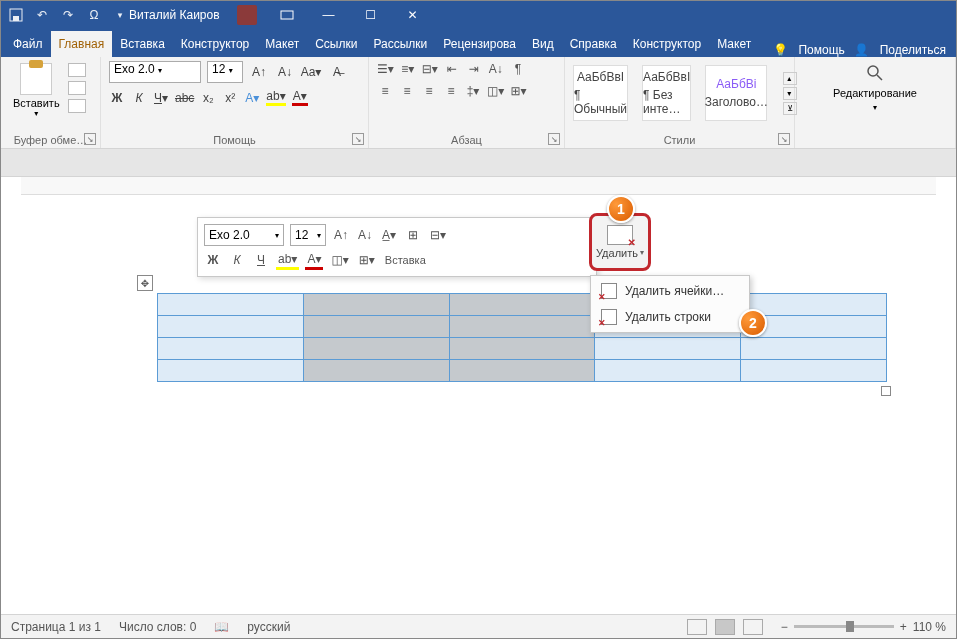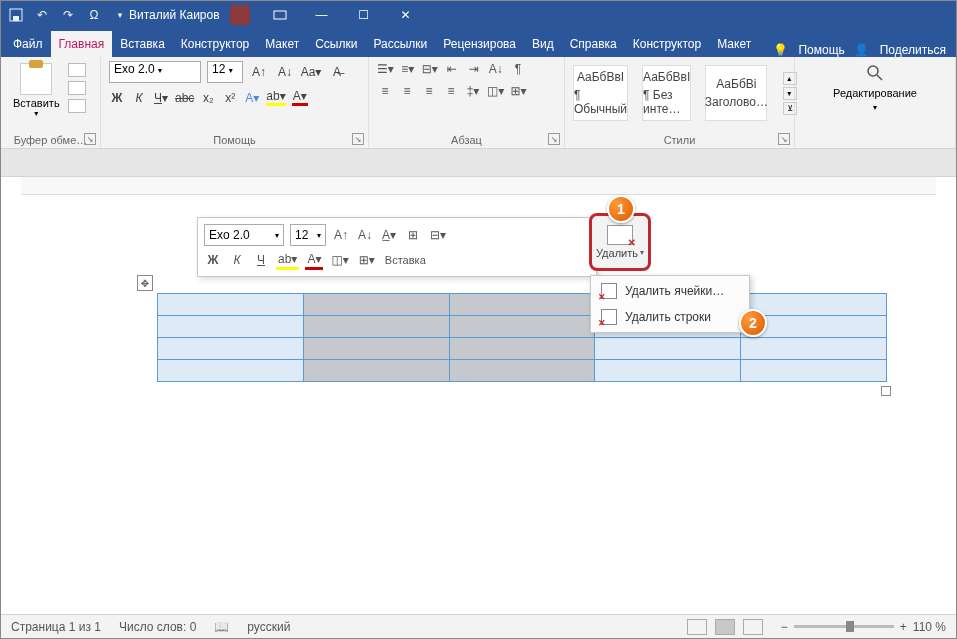--- a/index.html
+++ b/index.html
@@ -1,27 +1,27 @@
 <!DOCTYPE html>
 <html><head>
 <meta charset="utf-8">
 <style>
 *{box-sizing:border-box;margin:0;padding:0;font-family:"Segoe UI",Tahoma,sans-serif;font-size:12px;user-select:none}
 body{background:#fff;width:957px;height:639px;overflow:hidden;position:relative;border:1px solid #888}
 .titlebar{height:28px;background:#2b579a;display:flex;align-items:center;color:#fff;padding:0 6px}
 .titlebar .qat{display:flex;gap:8px;align-items:center}
 .titlebar .qat span{width:18px;height:18px;display:flex;align-items:center;justify-content:center;opacity:.9}
 .titlebar .title{flex:1;text-align:center;font-size:12px}
-.titlebar .user{display:flex;align-items:center;gap:10px;font-size:12px}
+.titlebar .user{display:flex;align-items:center;gap:17px;font-size:12px}
 .titlebar .user .avatar{width:20px;height:20px;background:#8b3a3a;border-radius:2px}
 .titlebar .winbtns{display:flex;gap:2px;margin-left:10px}
 .titlebar .winbtns span{width:40px;height:28px;display:flex;align-items:center;justify-content:center}
 .tabs{height:28px;background:#2b579a;display:flex;align-items:flex-end;color:#fff;padding-left:4px}
 .tabs .tab{padding:6px 8px;font-size:12px;cursor:pointer}
-.tabs .tab.active{background:#f3f3f3;color:#be185d}
+.tabs .tab.active{background:#f3f3f3;color:#a16207}
 .tabs .spacer{flex:1}
 .tabs .right{display:flex;align-items:center;gap:10px;padding-right:10px;font-size:12px}
 .ribbon{height:92px;background:#f3f3f3;border-bottom:1px solid #d4d4d4;display:flex}
 .group{border-right:1px solid #e0e0e0;padding:4px 8px 2px 8px;display:flex;flex-direction:column;position:relative}
 .group .label{position:absolute;bottom:2px;left:0;right:0;text-align:center;font-size:11px;color:#666}
 .group .dlg{position:absolute;bottom:3px;right:4px;width:12px;height:12px;border:1px solid #999;font-size:8px;display:flex;align-items:center;justify-content:center;color:#666}
 .clip{display:flex;gap:4px}
 .clip .paste{display:flex;flex-direction:column;align-items:center;padding:2px 4px}
 .clip .paste .icon{width:32px;height:32px;background:#fff;border:1px solid #ccc;position:relative}
 .clip .paste .icon::after{content:"";position:absolute;top:-4px;left:8px;width:14px;height:8px;background:#d6a23a;border-radius:2px}
@@ -32,21 +32,21 @@
 .fontgrp .combo.font{width:92px}
 .fontgrp .combo.size{width:36px}
 .fontgrp .sbtn{width:20px;height:20px;display:flex;align-items:center;justify-content:center;color:#444}
 .fontgrp .row2{display:flex;gap:6px;align-items:center}
 .fontgrp .row2 span{min-width:16px;text-align:center;color:#444}
 .para .row1,.para .row2{display:flex;gap:6px;align-items:center;margin-bottom:6px}
 .para span{min-width:16px;height:16px;display:flex;align-items:center;justify-content:center;color:#555}
 .styles{display:flex;gap:14px;padding-top:4px}
 .stylebox{width:62px;height:56px;border:1px solid #ddd;background:#fff;display:flex;flex-direction:column;align-items:center;justify-content:center;font-size:10px;color:#444}
 .stylebox .sample{font-size:12px;margin-bottom:4px}
-.stylebox.h .sample{color:#404040}
+.stylebox.h .sample{color:#8b5cf6}
 .editing{padding:6px 14px;display:flex;flex-direction:column;align-items:center;justify-content:flex-start;gap:4px}
 .editing .mag{width:20px;height:20px}
 .docarea{position:absolute;top:176px;left:0;right:0;bottom:24px;background:#fff;overflow:hidden}
 .ruler-h{position:absolute;top:0;left:20px;right:20px;height:18px;background:#f8f8f8;border-bottom:1px solid #ddd}
 .page{position:absolute;top:22px;left:26px;width:888px;background:#fff}
 .minitool{position:absolute;left:170px;top:18px;width:400px;background:#fff;border:1px solid #c8c8c8;box-shadow:2px 2px 6px rgba(0,0,0,.15);padding:6px;display:flex;flex-wrap:wrap;gap:4px;align-items:center;z-index:5}
 .minitool .combo{height:22px;border:1px solid #ababab;background:#fff;padding:0 4px;display:flex;align-items:center}
 .minitool .combo.font{width:80px;justify-content:space-between}
 .minitool .combo.size{width:36px;justify-content:space-between}
 .minitool .mbtn{min-width:18px;height:20px;display:flex;align-items:center;justify-content:center;color:#555;padding:0 2px}

